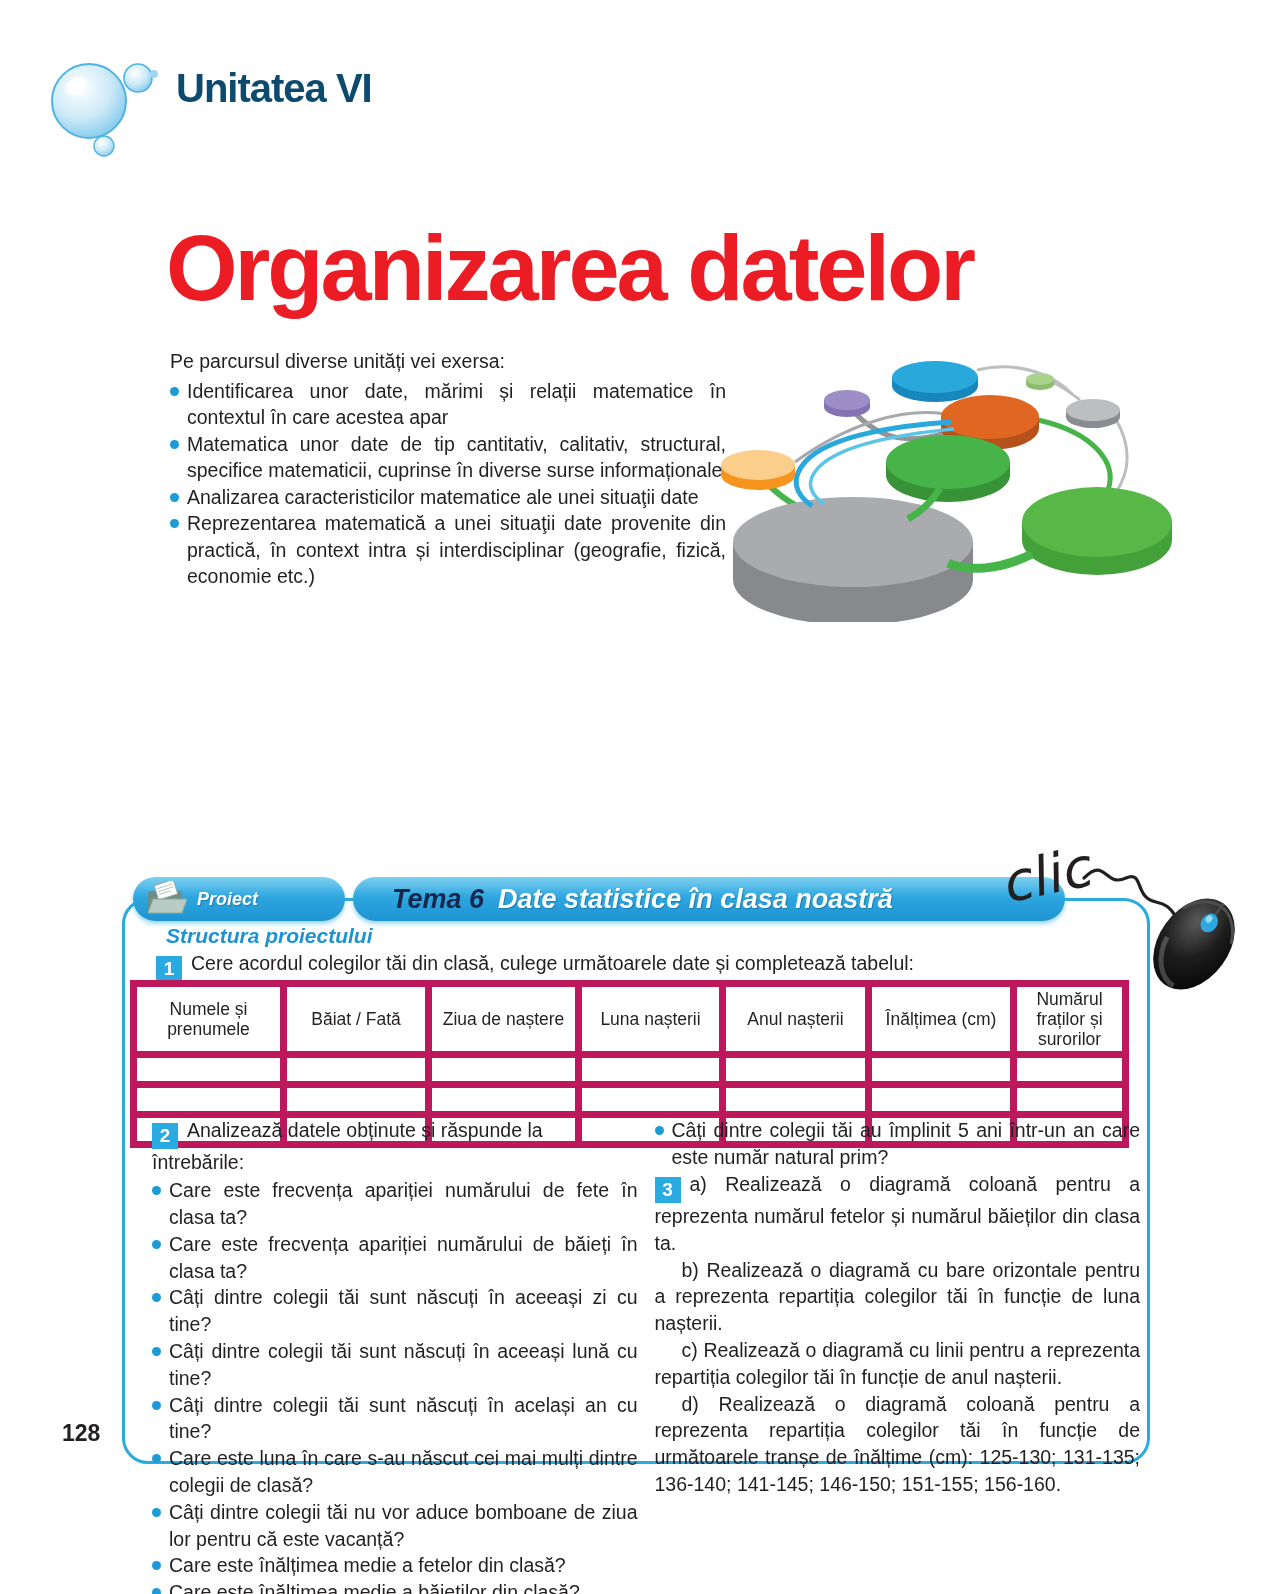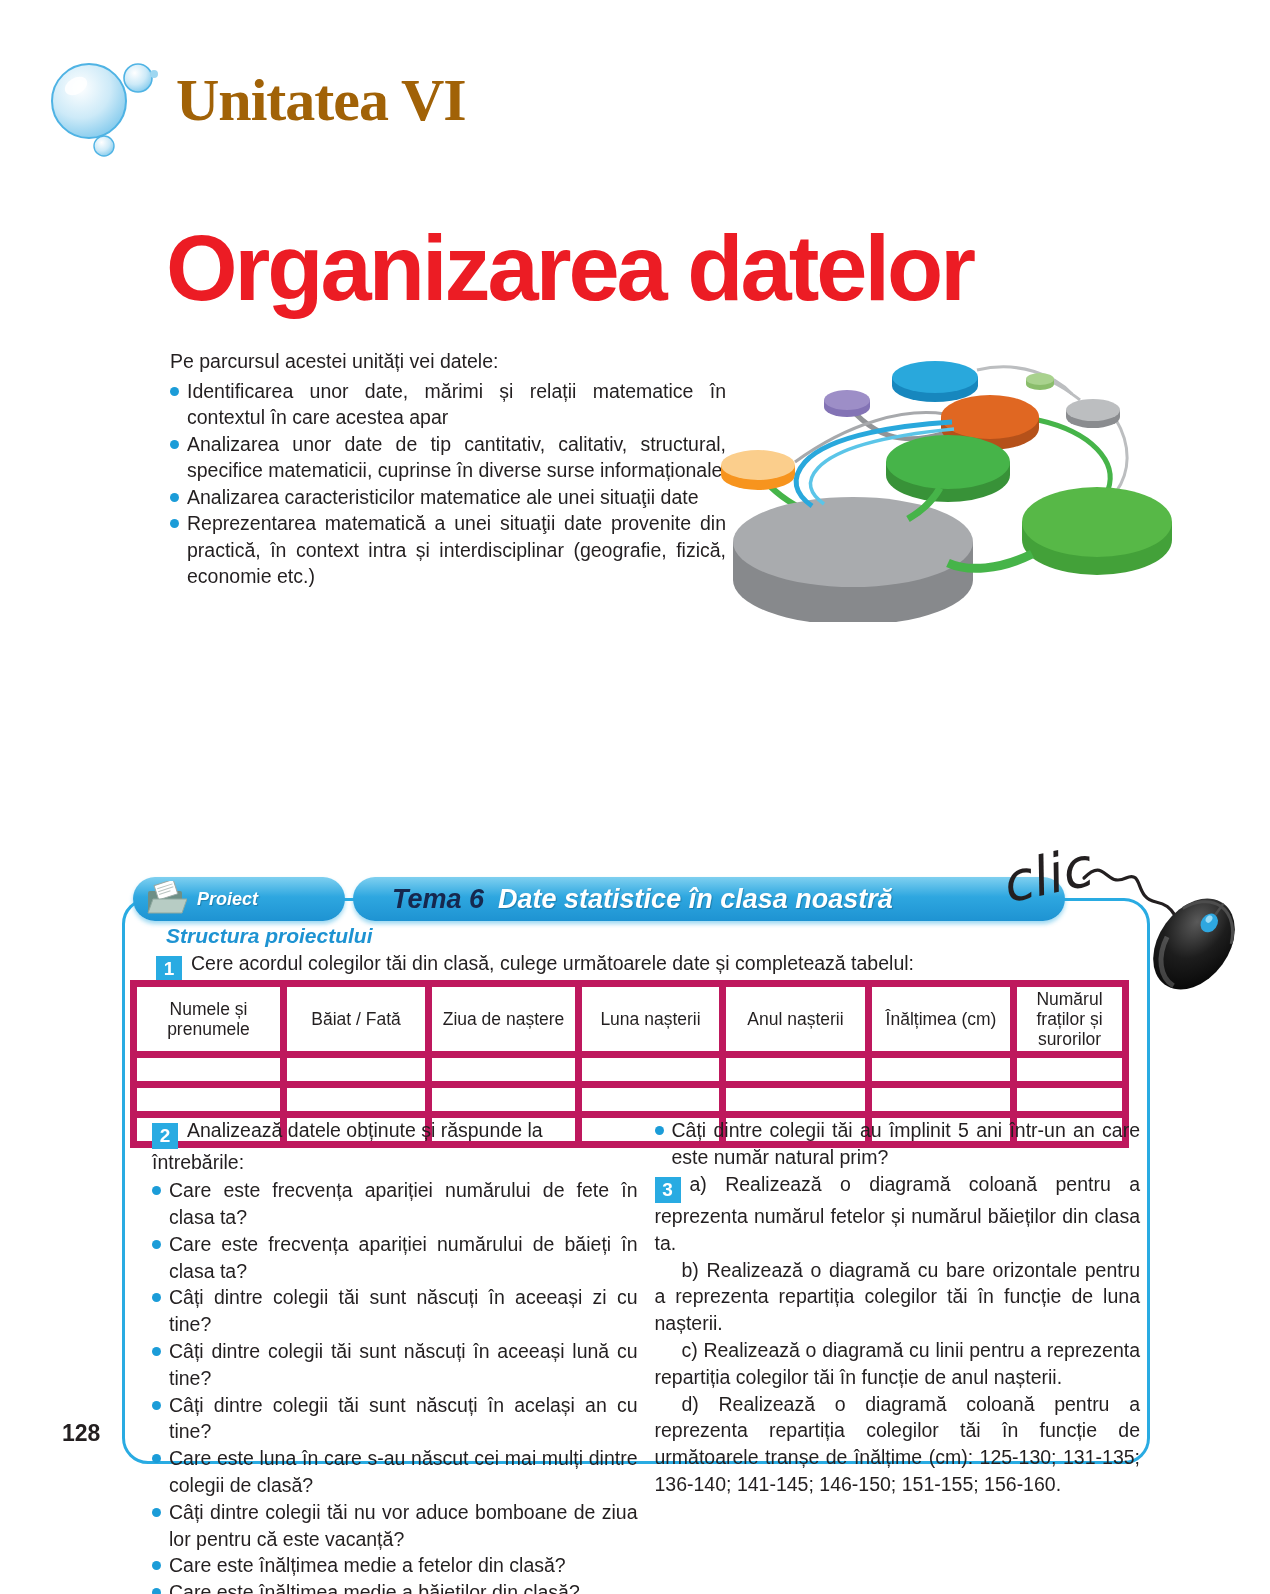--- a/index.html
+++ b/index.html
@@ -6,21 +6,21 @@
   body { background:#e8e8e8; }
   #page {
     position:relative; width:1270px; height:1594px; margin:0 auto;
     background:#ffffff; overflow:hidden;
     font-family:"Liberation Sans", sans-serif; color:#231f20;
   }
   
   .bubbles { position:absolute; left:45px; top:45px; width:140px; height:120px; }
   .unit-title {
     position:absolute; left:176px; top:66px;
-    font-size:60px; font-weight:bold; color:#a16207; letter-spacing:-1px;font-family:Liberation Serif, serif;
+    font-size:40px; font-weight:bold; color:#0c4a6e; letter-spacing:-1px;
   }
   .main-title {
     position:absolute; left:166px; top:220px; width:980px;
     font-size:92px; font-weight:bold; color:#ec1c24; letter-spacing:-3px; line-height:1.05;
     white-space:nowrap;
   }
   
   .intro { position:absolute; left:170px; top:348px; width:556px; font-size:19.5px; line-height:26.5px; }
   .intro-lead { margin-bottom:3px; }
   .intro ul { list-style:none; }
@@ -111,25 +111,25 @@
     <ellipse cx="31" cy="41" rx="12" ry="8" fill="#ffffff" opacity=".85" transform="rotate(-30 31 41)"></ellipse>
     <circle cx="93" cy="33" r="14" fill="url(#bub)" stroke="#4fb3e4" stroke-width="1.6"></circle>
     <circle cx="59" cy="101" r="10" fill="url(#bub)" stroke="#4fb3e4" stroke-width="1.4"></circle>
     <circle cx="109" cy="29" r="4" fill="#9ed7f1"></circle>
   </svg>
 
   <div class="unit-title">Unitatea VI</div>
   <div class="main-title">Organizarea datelor</div>
 
   <div class="intro">
-    <div class="intro-lead">Pe parcursul acestei unități vei datele:</div>
+    <div class="intro-lead">Pe parcursul diverse unități vei exersa:</div>
     <ul>
 
     <li class="dot-item">Identificarea unor date, mărimi și relații matematice în contextul în care acestea apar</li>
-        <li class="dot-item">Analizarea unor date de tip cantitativ, calitativ, structural, specifice matematicii, cuprinse în diverse surse informaționale</li>
+        <li class="dot-item">Matematica unor date de tip cantitativ, calitativ, structural, specifice matematicii, cuprinse în diverse surse informaționale</li>
         <li class="dot-item">Analizarea caracteristicilor matematice ale unei situaţii date</li>
         <li class="dot-item">Reprezentarea matematică a unei situaţii date provenite din practică, în context intra și interdisciplinar (geografie, fizică, economie etc.)</li>
       </ul>
   </div>
 
   <svg class="network" viewBox="0 0 485 300">
 
     <path d="M150 86 C185 125 215 120 258 108" fill="none" stroke="#929497" stroke-width="5"></path>
     <path d="M95 140 C150 100 205 86 245 92" fill="none" stroke="#a7a9ac" stroke-width="3"></path>
     <path d="M277 48 C320 38 355 54 372 72" fill="none" stroke="#bcbec0" stroke-width="3"></path>

